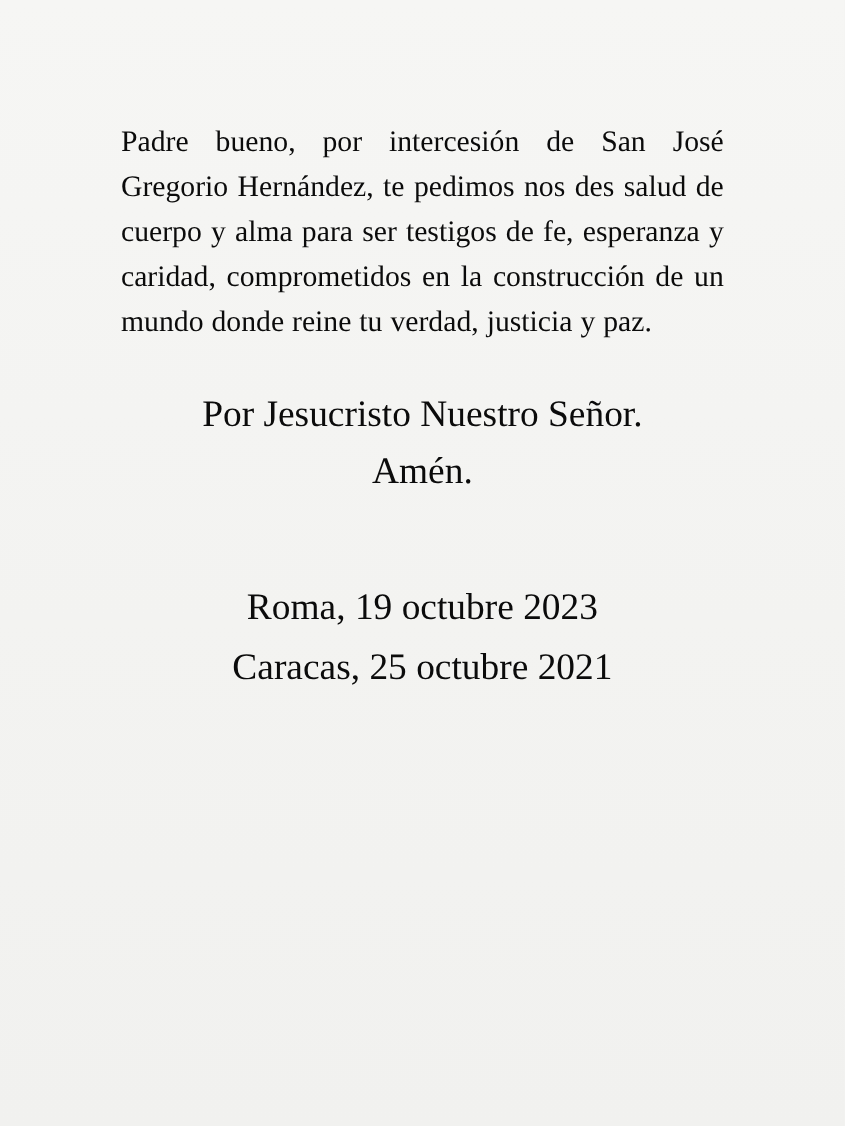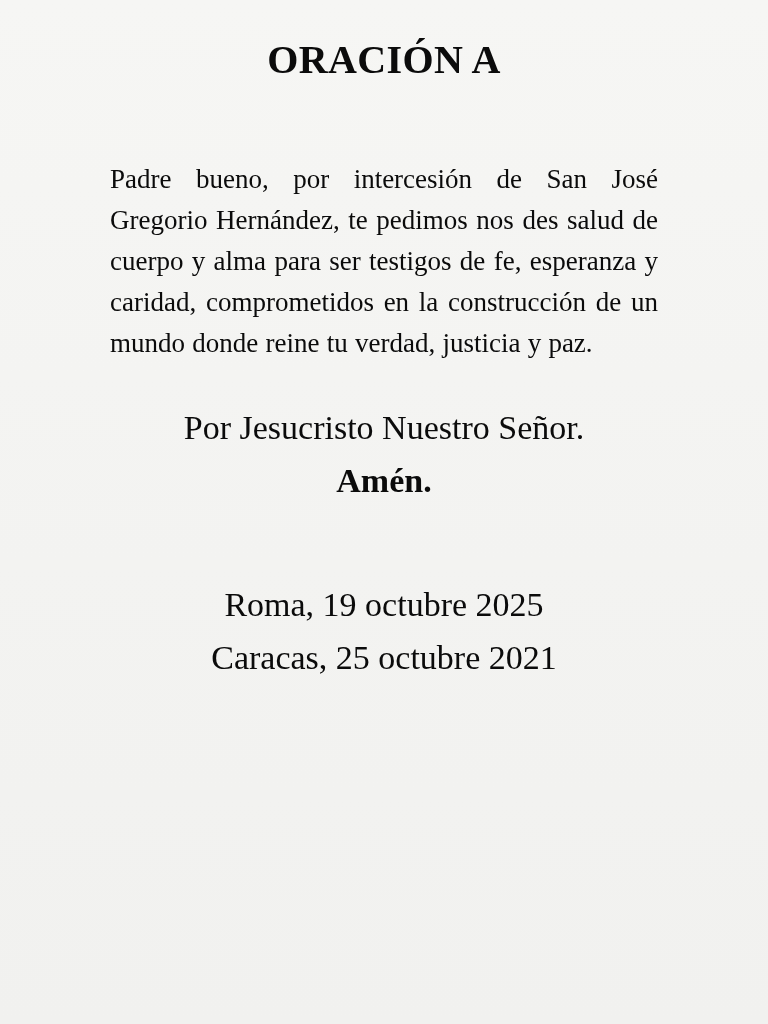--- a/index.html
+++ b/index.html
@@ -55,21 +55,21 @@
     margin-top: 40px;
     text-align: center;
   }
   .closing .lord-line {
     font-size: 34px;
     line-height: 1.42;
     margin: 0;
   }
   .closing .amen {
     font-size: 34px;
-    font-weight: bold;
+    font-weight: normal;
     line-height: 1.5;
     margin: 2px 0 0 0;
   }
   .places {
     margin-top: 72px;
     text-align: center;
   }
   .places .place-line {
     font-size: 34px;
     line-height: 1.58;
@@ -78,31 +78,30 @@
   .spacer {
     flex: 1 1 auto;
   }
 </style>
 </head>
 <body>
 
 <div class="page">
 
   <h1 class="title">
-    <span class="line line-1">ORACIÓN A</span>
   </h1>
 
   <div class="body-block">
     <p class="prayer">Padre bueno, por intercesión de San José Gregorio Hernández, te pedimos nos des salud de cuerpo y alma para ser testigos de fe, esperanza y caridad, comprometidos en la construcción de un mundo donde reine tu verdad, justicia y paz.</p>
 
     <div class="closing">
       <p class="lord-line">Por Jesucristo Nuestro Señor.</p>
       <p class="amen">Amén.</p>
     </div>
 
     <div class="places">
-      <p class="place-line">Roma, 19 octubre 2025</p>
+      <p class="place-line">Roma, 19 octubre 2023</p>
       <p class="place-line">Caracas, 25 octubre 2021</p>
     </div>
   </div>
 
   <div class="spacer"></div>
 </div>
 
 </body></html>

